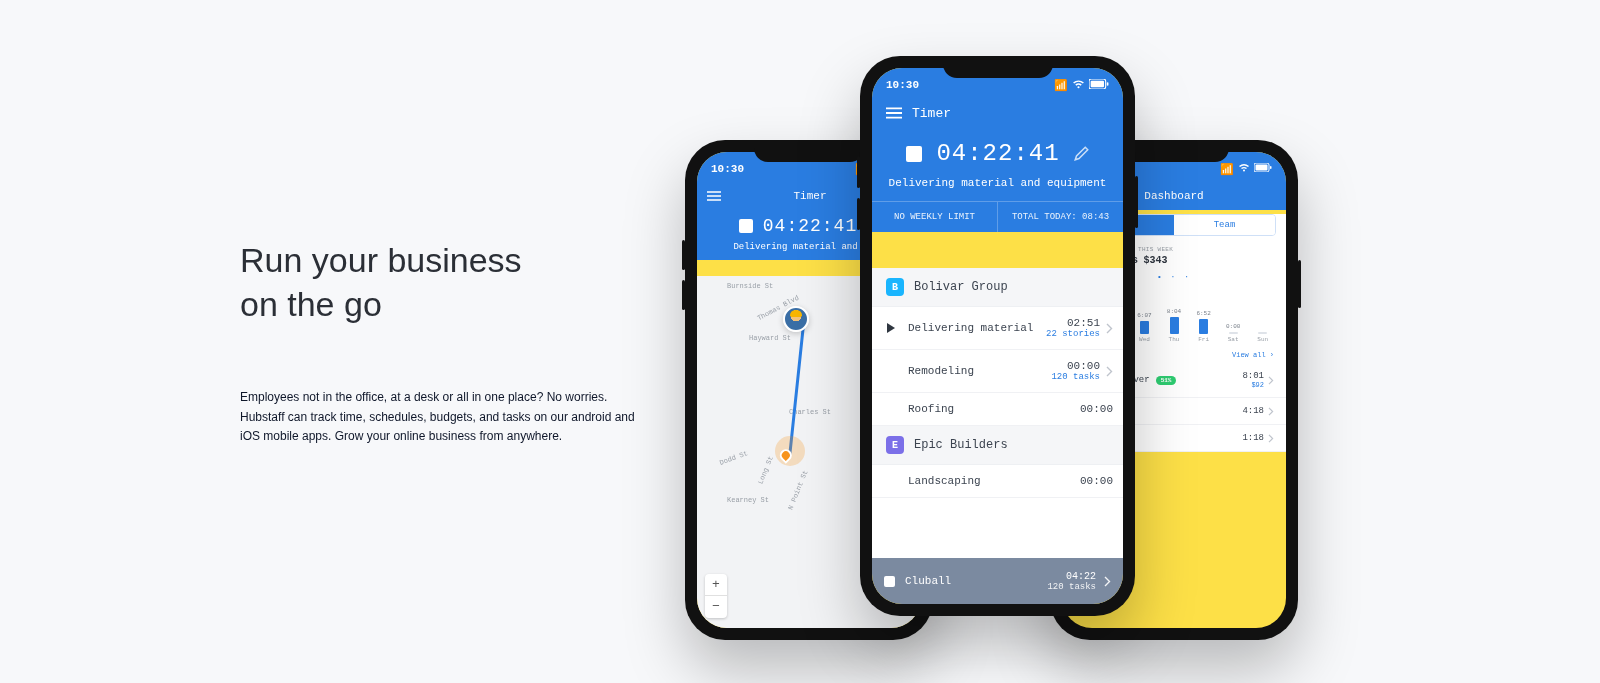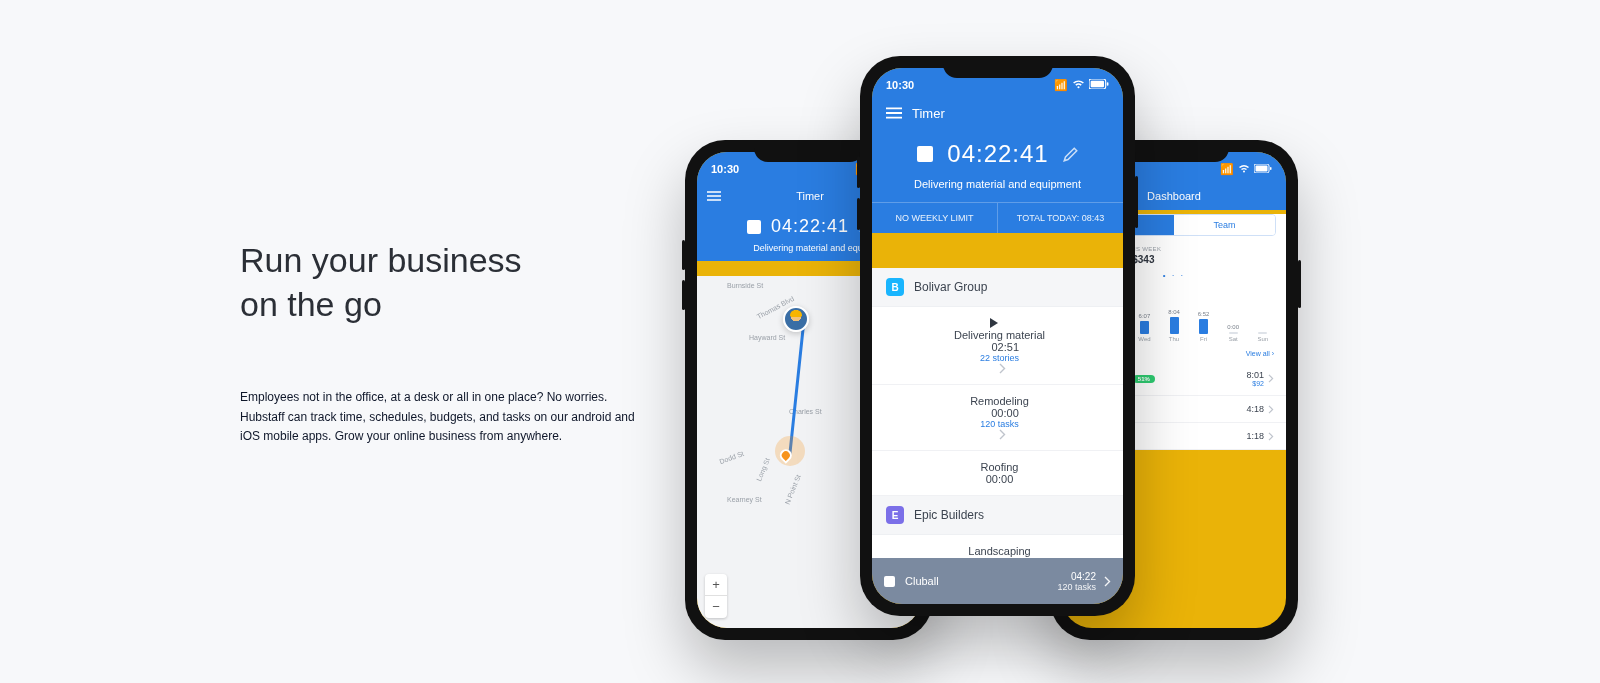--- a/index.html
+++ b/index.html
@@ -16,22 +16,22 @@
 
   .phones { position: absolute; left: 685px; top: 56px; width: 620px; height: 590px; }
 
   .phone {
     position: absolute; border-radius: 40px; background: #111;
     box-shadow: 0 30px 60px rgba(0,0,0,.25);
     padding: 12px;
   }
   .phone .screen {
     position: relative; width: 100%; height: 100%;
-    border-radius: 30px; background: #eab308; overflow: hidden;
-    font-family: Liberation Sans, sans-serif;
+    border-radius: 30px; background: #fde047; overflow: hidden;
+    font-family: Liberation Mono, monospace;
   }
   .notch { position:absolute; top:0; left:50%; transform:translateX(-50%);
     width:110px; height:22px; background:#111; border-radius: 0 0 14px 14px; z-index:50;}
   .sidebtn { position:absolute; background:#111; border-radius:3px; }
 
   .statusbar { height:30px; display:flex; align-items:center; justify-content:space-between;
     padding:4px 14px 0; color:#fff; font-size:11px; font-weight:600; }
   .status-icons { display:flex; gap:4px; align-items:center; }
 
   .header-blue { background:#2a7de1; color:#fff; }
@@ -82,21 +82,21 @@
     text-transform:uppercase; color:rgba(255,255,255,.9); }
   .center .limits > div:first-child { border-right:1px solid rgba(255,255,255,.25); }
 
   .list { position:absolute; left:0; right:0; top:200px; bottom:46px; background:#fff; overflow:hidden; }
   .group { display:flex; align-items:center; gap:10px; padding:10px 14px;
     background:#f5f6f8; border-bottom:1px solid #eef0f3; }
   .badge { width:18px; height:18px; border-radius:4px; color:#fff; font-size:10px;
     font-weight:600; display:flex; align-items:center; justify-content:center; }
   .group .name { font-size:12px; font-weight:500; color:#3c4450; }
   .task { display:flex; align-items:center; padding:10px 10px 10px 14px;
-    border-bottom:1px solid #f0f1f4; font-size:11px;flex-direction:column; }
+    border-bottom:1px solid #f0f1f4; font-size:11px; }
   .task .play { width:14px; margin-right:8px; color:#333; }
   .task .tname { flex:1; color:#3c4450; }
   .task .right { text-align:right; color:#3c4450; }
   .task .right .meta { color:#2a7de1; font-size:9px; }
   .task .chev { color:#bfc4cc; margin-left:6px; }
   .bottom-bar { position:absolute; left:0; right:0; bottom:0; height:46px;
     background:#7b8aa0; color:#fff; display:flex; align-items:center; padding:0 12px;
     font-size:11px; }
   .bottom-bar .stop { width:11px; height:11px; background:#fff; border-radius:2px; margin-right:10px; }
   .bottom-bar .bname { flex:1; }

